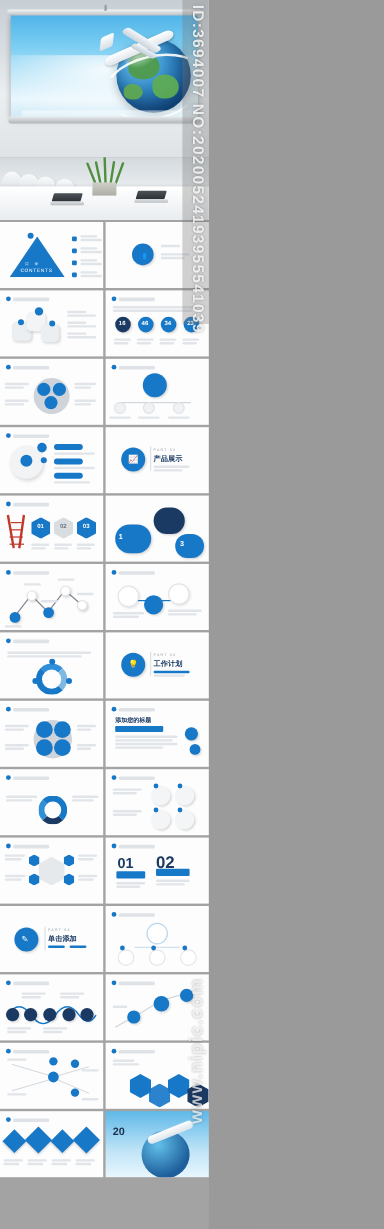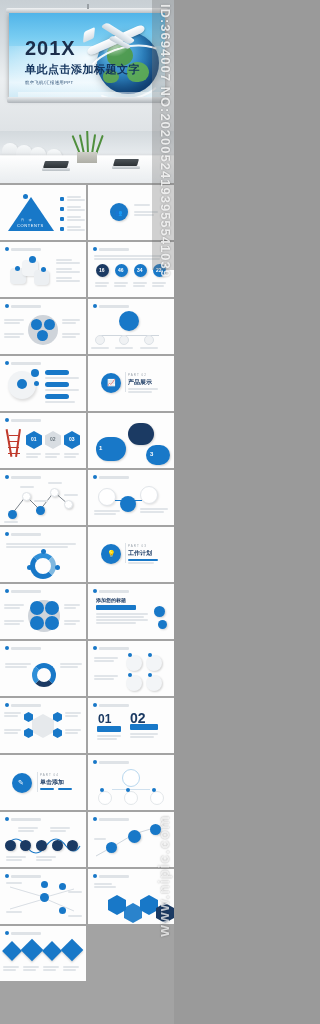--- a/index.html
+++ b/index.html
@@ -131,25 +131,20 @@
       <span class="swoosh sw1"></span>
       <span class="swoosh sw2"></span>
 
       <div class="plane">
         <span class="fuse"></span>
           <span class="wing"></span>
         <span class="wing2"></span>
           <span class="tail"></span>
       </div>
 
-      <div class="hero-txt">
-        <div class="hero-year">201X</div>
-        <div class="hero-title">单此点击添加标题文字</div>
-        <div class="hero-sub">航空飞机/汇报通用PPT</div>
-      </div>
       <div class="hero-shadow"></div>
     </div>
     <div class="screen-btm"></div>
   </div>
 
   <div class="room">
     <div class="chair" style="left:2px;"></div>
     <div class="chair" style="left:16px;top:14px;"></div>
     <div class="chair" style="left:30px;top:16px;"></div>
     <div class="chair" style="left:46px;top:18px;"></div>
@@ -769,20 +764,27 @@
       <div class="lines" style="left:43px;top:40px;">
           <i style="width:16px;"></i>
           <i style="width:13px;"></i>
         </div>
       <div class="lines" style="left:63px;top:40px;">
           <i style="width:16px;"></i>
           <i style="width:13px;"></i>
         </div>
     </div>
 
+    <div class="slide" style="background:linear-gradient(#5fb8e8,#bfe4f7 60%,#e9f6fd);">
+      <span class="circ" style="left:30px;top:16px;width:40px;height:40px;
+            background:radial-gradient(circle at 35% 30%,#63c0ea,#1d5e9b 70%);"></span>
+      <span style="position:absolute;left:34px;top:14px;width:40px;height:7px;
+            background:linear-gradient(#fff,#dbe4ea);transform:rotate(-22deg);border-radius:4px;"></span>
+      <span style="position:absolute;left:6px;top:12px;font-size:9px;font-weight:bold;color:#1c2e4a;">20</span>
+    </div>
   </div>
 
   <div class="footer"></div>
 
   <div class="wm-band"></div>
   <div class="wm wm-id">ID:3694007 NO:20200524193955541039</div>
   <div class="wm wm-site">www.nipic.com</div>
 </div>
 
 </body></html>

